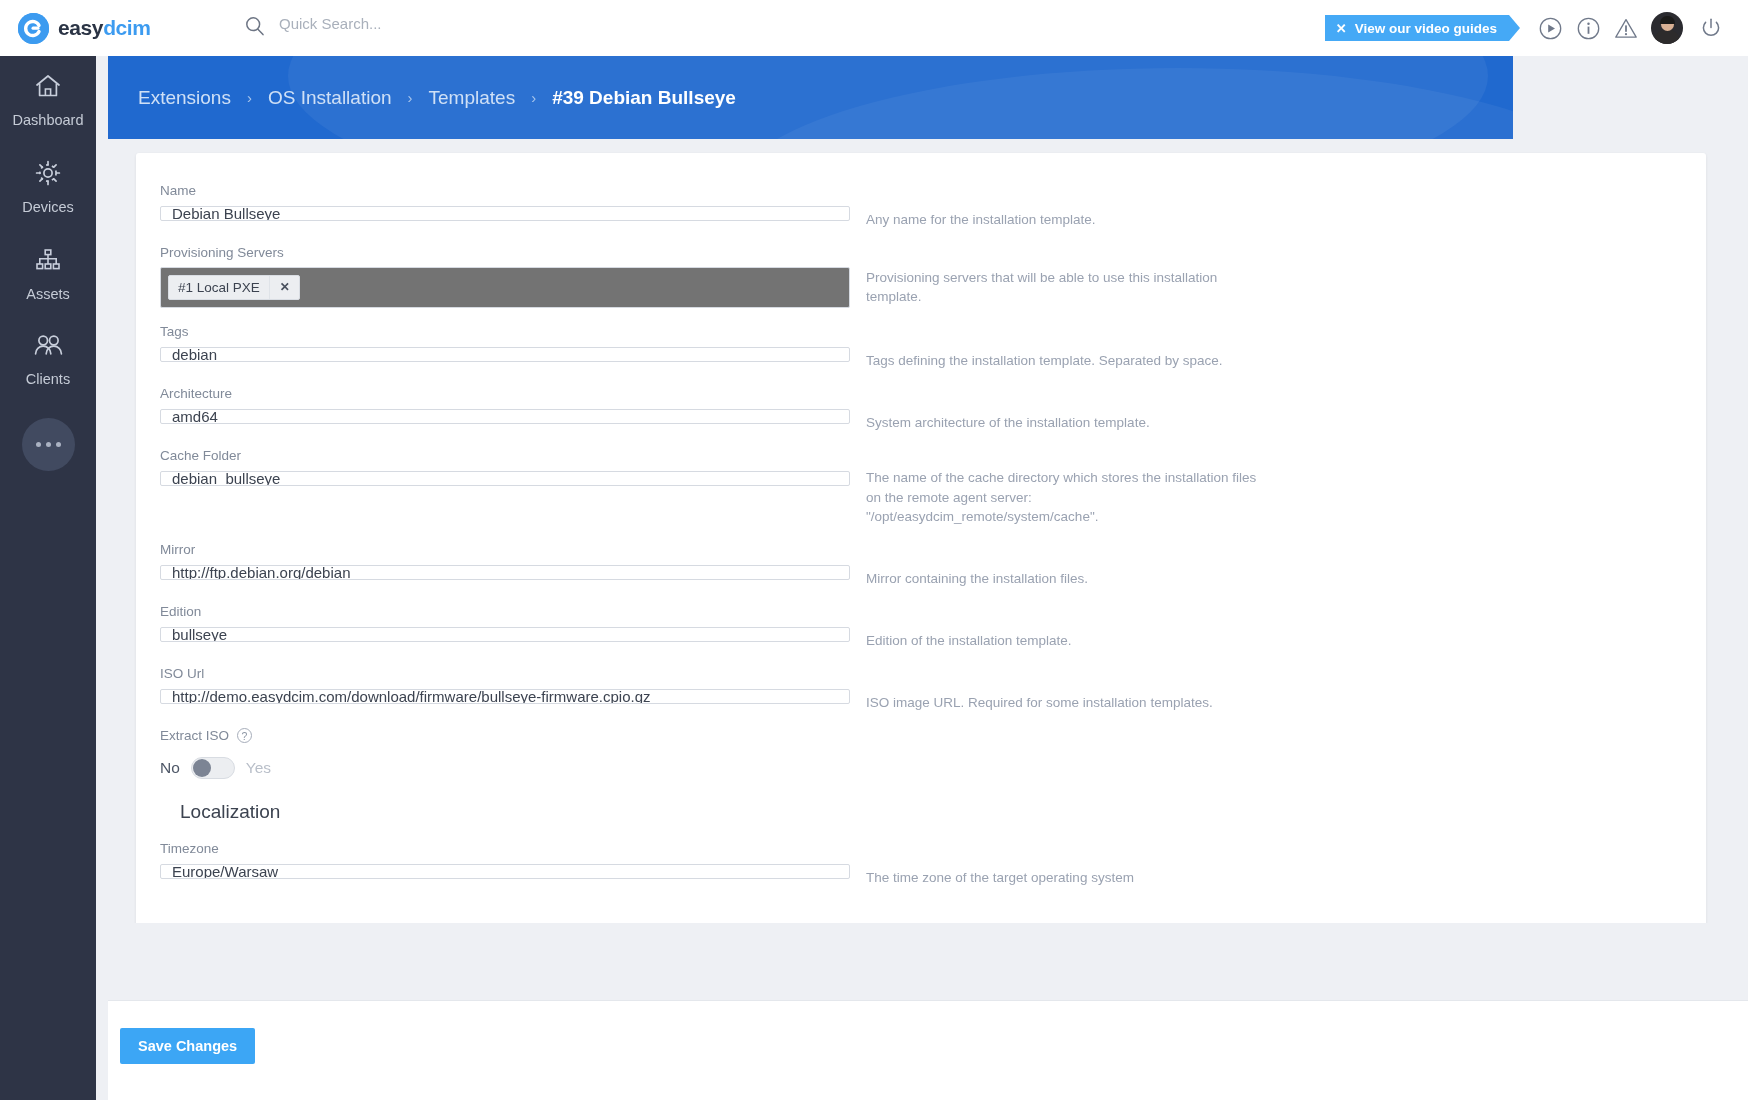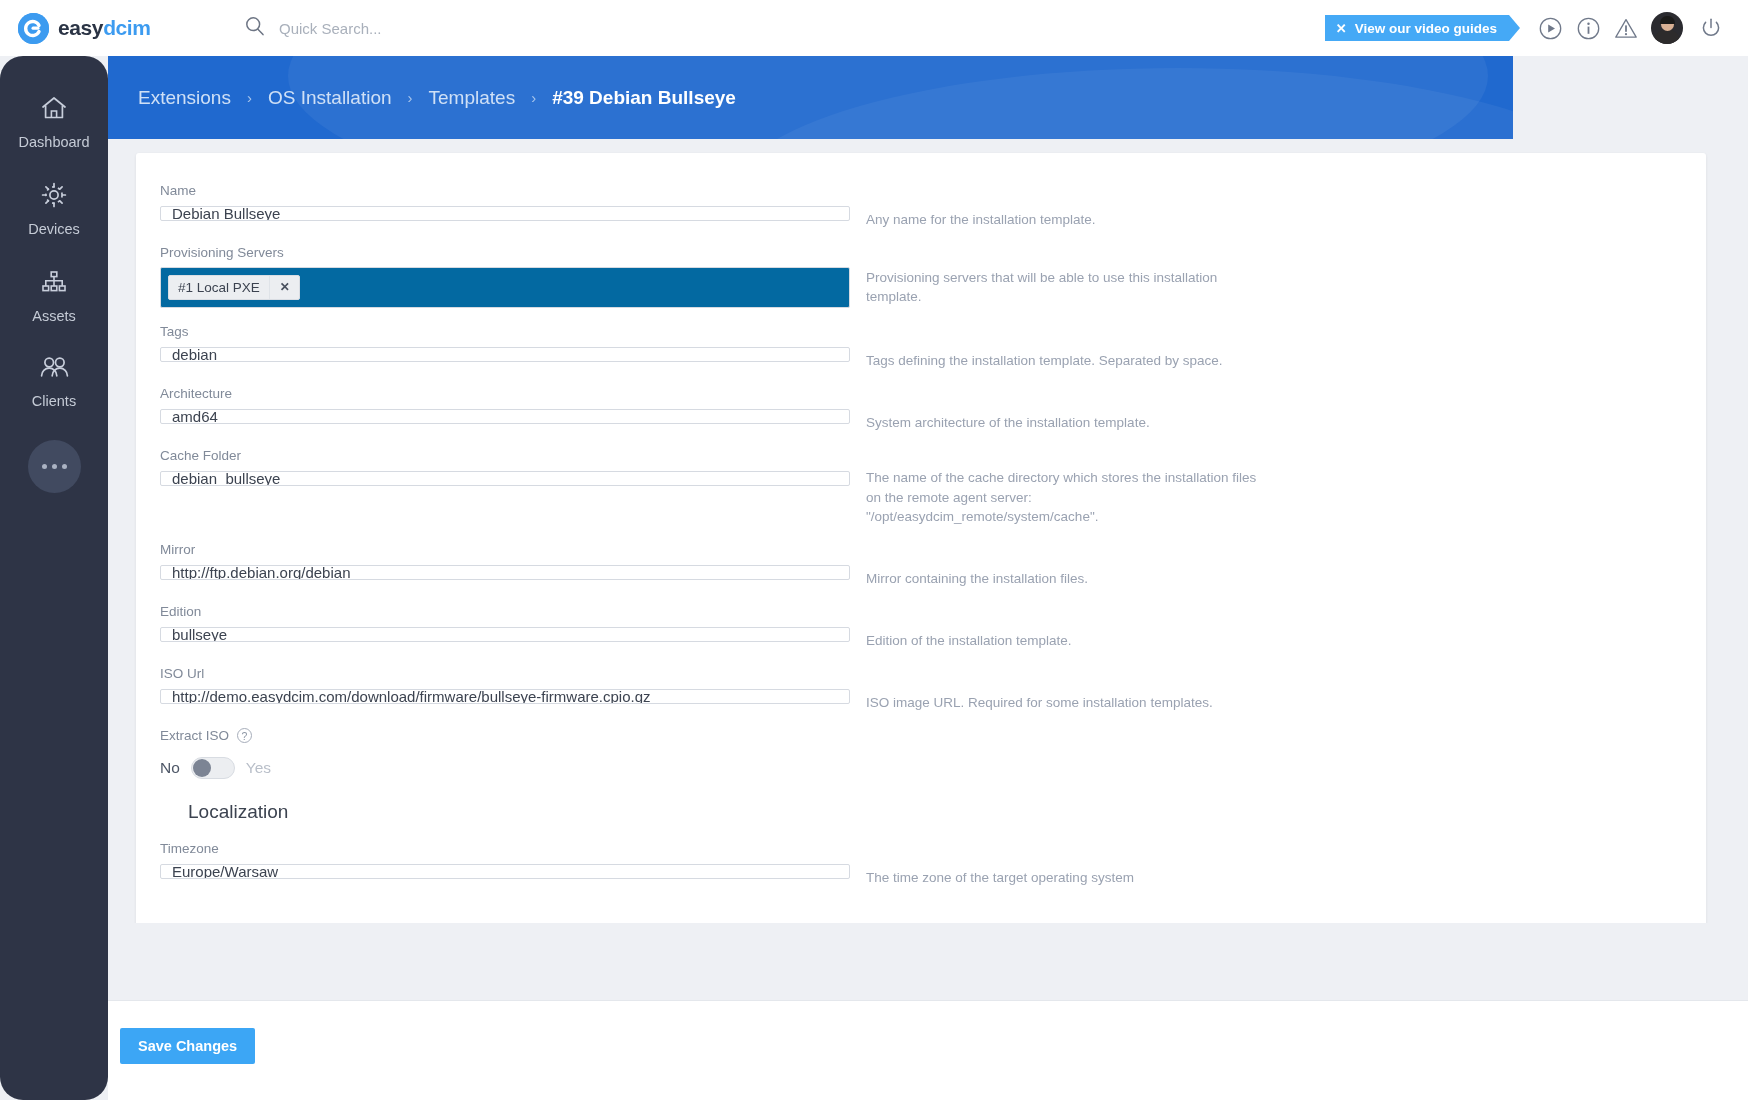--- a/index.html
+++ b/index.html
@@ -40,21 +40,21 @@
   .logo-text {
     font-size: 21px;
     font-weight: bold;
     letter-spacing: -0.4px;
   }
   .logo-text .easy { color: #2b3445; }
   .logo-text .dcim { color: #3c9bf0; }
 
   .search-wrap {
     display: flex;
-    align-items: center;
+    align-items: flex-start;
     gap: 13px;
     margin-left: 32px;
   }
   .search-icon { display:block; }
   .search-input {
     border: none;
     outline: none;
     font-size: 15px;
     color: #5c6370;
     font-family: "Liberation Sans", sans-serif;
@@ -122,25 +122,23 @@
     width: 26px; height: 15px;
     border-radius: 13px 13px 0 0;
     background: #2d2b2c;
     left: 3px; bottom: 0;
   }
 
   
   .sidebar {
     position: absolute;
     top: 56px; left: 0;
-    width: 108px; height: 1044px;
+    width: 96px; height: 1044px;
     background: #2e3446;
     z-index: 15;
-    padding-top: 22px;
-    border-radius: 23px;
   }
   .side-item {
     display: flex;
     flex-direction: column;
     align-items: center;
     gap: 7px;
     padding: 15px 0 15px 0;
     cursor: pointer;
   }
   .side-label {
@@ -258,21 +256,21 @@
     max-width: 396px;
   }
   .f-help.tall { margin-top: 23px; }
 
   
   .multiselect {
     width: 690px;
     min-height: 41px;
     border: 1px solid #d6dae1;
     border-radius: 2px;
-    background: #0369a1;
+    background: #737373;
     display: flex;
     align-items: center;
     padding: 0 7px;
     gap: 6px;
   }
   .ms-tag {
     background: #eceef1;
     border: 1px solid #d9dde3;
     border-radius: 2px;
     height: 25px;
@@ -332,21 +330,21 @@
     width: 18px; height: 18px;
     border-radius: 50%;
     background: #7c8494;
     left: 1px; top: 1px;
   }
 
   .section-title {
     font-size: 19px;
     color: #3c4350;
     padding-left: 44px;
-    margin: 22px 0 18px 8px;
+    margin: 22px 0 18px 0;
   }
 
   
   .footer {
     position: absolute;
     bottom: 0; left: 108px;
     width: 1640px; height: 100px;
     background: #ffffff;
     border-top: 1px solid #e4e7ec;
     z-index: 10;

